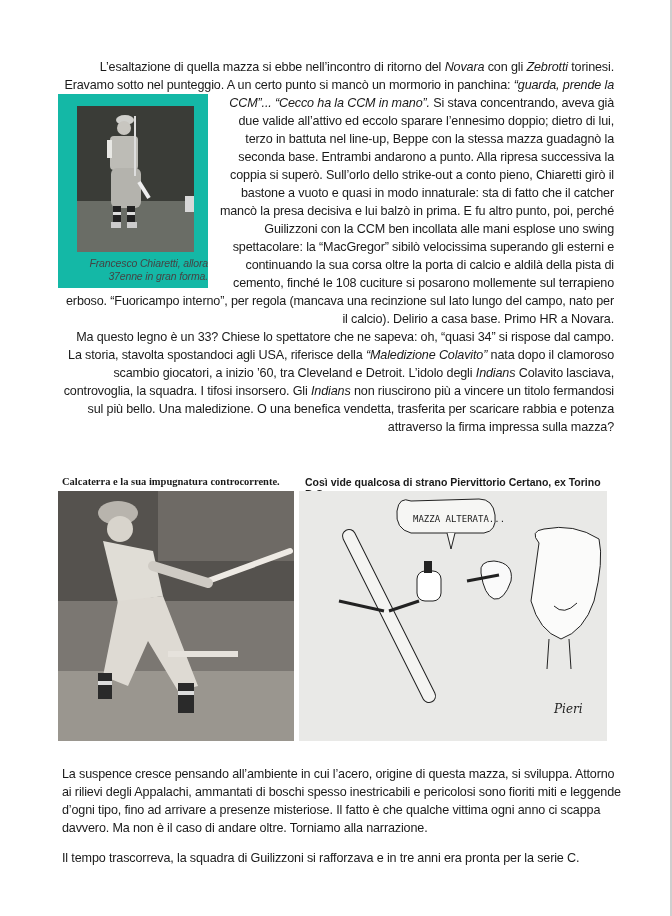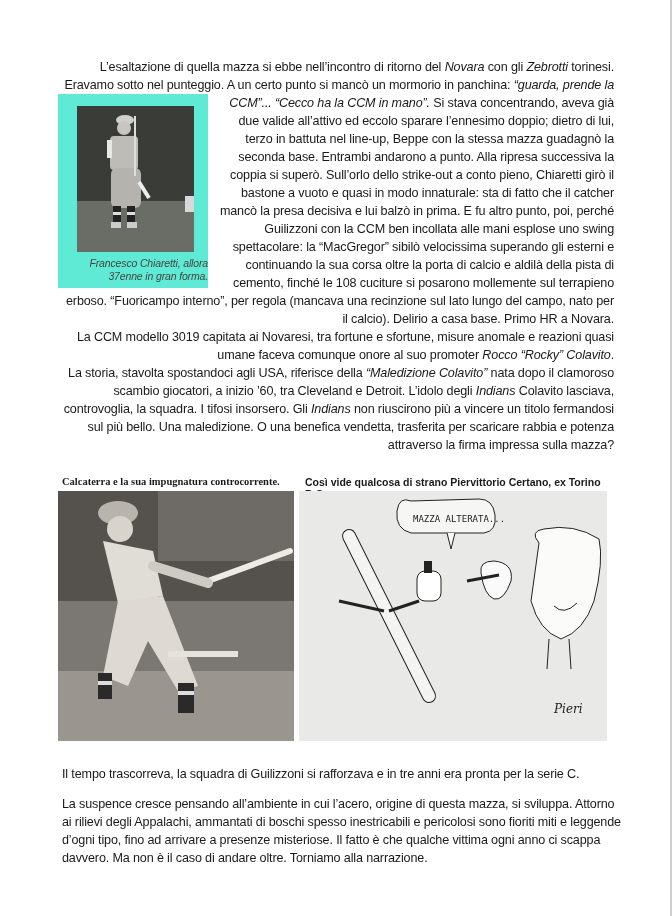--- a/index.html
+++ b/index.html
@@ -7,21 +7,21 @@
     width: 672px; height: 916px; background: #ffffff; position: relative; overflow: hidden;
     font-family: "Liberation Sans", "DejaVu Sans", sans-serif; color: #1a1a1a;
   }
   .edge { position: absolute; right: 0; top: 0; width: 2px; height: 916px; background: #cfcfcf; }
   .page { position: absolute; left: 62px; top: 58px; width: 552px; font-size: 12.6px; line-height: 18px; letter-spacing: -0.15px; text-align: right; }
   .page p { margin: 0; }
   i { font-style: italic; }
   b { font-weight: normal; }
   .para1 { position: relative; }
   .figure1 {
-    float: left; width: 150px; height: 194px; margin: 0 8px 0 -4px; background: #5eead4; position: relative;
+    float: left; width: 150px; height: 194px; margin: 0 8px 0 -4px; background: #14b8a6; position: relative;
   }
   .photo1 { position: absolute; left: 19px; top: 12px; width: 117px; height: 146px; background: linear-gradient(180deg,#3a3c36 0%,#2c2e2a 45%,#5a5d55 62%,#4a4c46 100%); overflow: hidden; }
   .caption1 { position: absolute; left: 18px; top: 163px; width: 132px; font-size: 10.5px; line-height: 13px; font-style: italic; color: #444; }
   .captions { position: absolute; top: 476px; left: 62px; width: 560px; font-size: 10.5px; font-weight: bold; }
   .cap-left { position: absolute; left: 0; font-family: Liberation Serif, serif; }
   .cap-right { position: absolute; left: 243px; }
   .photo2 { position: absolute; left: 58px; top: 491px; width: 236px; height: 250px; background: linear-gradient(160deg,#5a5753 0%,#7a7671 40%,#8c8883 70%,#a29e98 100%); overflow: hidden; }
   .cartoon { position: absolute; left: 299px; top: 491px; width: 308px; height: 250px; background: #e9e9e7; overflow: hidden; }
   .bottom { position: absolute; left: 62px; top: 752px; width: 560px; font-size: 12.6px; line-height: 18px; letter-spacing: -0.15px; }
 </style>
@@ -52,23 +52,21 @@
         <rect x="50" y="106" width="8" height="3" fill="#ddd"></rect>
         <line x1="58" y1="10" x2="58" y2="70" stroke="#ddd" stroke-width="2"></line>
         <line x1="62" y1="76" x2="72" y2="92" stroke="#eee" stroke-width="4"></line>
         <rect x="34" y="116" width="10" height="6" fill="#ccc"></rect>
         <rect x="50" y="116" width="10" height="6" fill="#ccc"></rect>
       </svg>
       <span class="caption1">Francesco Chiaretti, allora 37enne in gran forma.</span>
     </span>
     <i>“guarda, prende la CCM”... “Cecco ha la CCM in mano”.</i><span> Si stava concentrando, aveva già due valide all’attivo ed eccolo sparare l’ennesimo doppio; dietro di lui, terzo in battuta nel line-up, Beppe con la stessa mazza guadagnò la seconda base. Entrambi andarono a punto. Alla ripresa successiva la coppia si superò. Sull’orlo dello strike-out a conto pieno, Chiaretti girò il bastone a vuoto e quasi in modo innaturale: sta di fatto che il catcher mancò la presa decisiva e lui balzò in prima. E fu altro punto, poi, perché Guilizzoni con la CCM ben incollata alle mani esplose uno swing spettacolare: la “MacGregor” sibilò velocissima superando gli esterni e continuando la sua corsa oltre la porta di calcio e aldilà della pista di cemento, finché le 108 cuciture si posarono mollemente sul terrapieno erboso. “Fuoricampo interno”, per regola (mancava una recinzione sul lato lungo del campo, nato per il calcio). Delirio a casa base. Primo HR a Novara.</span>
   </p>
-  <p>
-    <span>La CCM modello 3019 capitata ai Novaresi, tra fortune e sfortune, misure anomale e reazioni quasi umane faceva comunque onore al suo promoter </span><i>Rocco “Rocky” Colavito</i><span>.</span>
-  </p>
+  <p>Ma questo legno è un 33? Chiese lo spettatore che ne sapeva: oh, “quasi 34” si rispose dal campo.</p>
   <p>
     <span>La storia, stavolta spostandoci agli USA, riferisce della </span><b><i>“Maledizione Colavito”</i></b><span> nata dopo il clamoroso scambio giocatori, a inizio ’60, tra Cleveland e Detroit. L’idolo degli </span><i>Indians</i><b> Colavito</b><span> lasciava, controvoglia, la squadra. I tifosi insorsero. Gli </span><i>Indians</i><span> non riuscirono più a vincere un titolo fermandosi sul più bello. Una maledizione. O una benefica vendetta, trasferita per scaricare rabbia e potenza attraverso la firma impressa sulla mazza?</span>
   </p>
 </div>
 
 <div class="captions">
   <span class="cap-left">Calcaterra e la sua impugnatura controcorrente.</span>
   <span class="cap-right">Così vide qualcosa di strano Piervittorio Certano, ex Torino B.C.</span>
 </div>
 
@@ -104,17 +102,17 @@
   <path d="M182 82 Q180 70 195 70 Q215 72 212 90 Q205 110 195 108 Q185 104 182 82 Z" fill="#fafafa" stroke="#222"></path>
   <path d="M168 90 L200 84" stroke="#222" stroke-width="3"></path>
   <path d="M240 52 Q230 40 245 38 Q275 32 300 48 Q305 70 295 110 Q285 140 262 148 Q240 140 232 110 Z" fill="#fbfbfa" stroke="#222"></path>
   <path d="M255 115 Q265 125 278 112" stroke="#222" fill="none"></path>
   <line x1="250" y1="148" x2="248" y2="178" stroke="#222"></line>
   <line x1="270" y1="148" x2="272" y2="178" stroke="#222"></line>
   <text x="255" y="222" font-family="DejaVu Serif, serif" font-style="italic" font-size="12" fill="#222">Pieri</text>
 </svg>
 
 <div class="bottom">
+  <p>La suspence cresce pensando all’ambiente in cui l’acero, origine di questa mazza, si sviluppa. Attorno ai rilievi degli Appalachi, ammantati di boschi spesso inestricabili e pericolosi sono fioriti miti e leggende d’ogni tipo, fino ad arrivare a presenze misteriose. Il fatto è che qualche vittima ogni anno ci scappa davvero. Ma non è il caso di andare oltre. Torniamo alla narrazione.</p>
   <p>
     <span>Il tempo trascorreva, la </span><b>squadra di Guilizzoni</b><span> si rafforzava e in tre anni era pronta per la serie </span><b>C</b><span>.</span>
   </p>
-  <p>La suspence cresce pensando all’ambiente in cui l’acero, origine di questa mazza, si sviluppa. Attorno ai rilievi degli Appalachi, ammantati di boschi spesso inestricabili e pericolosi sono fioriti miti e leggende d’ogni tipo, fino ad arrivare a presenze misteriose. Il fatto è che qualche vittima ogni anno ci scappa davvero. Ma non è il caso di andare oltre. Torniamo alla narrazione.</p>
 </div>
 
 </body></html>

